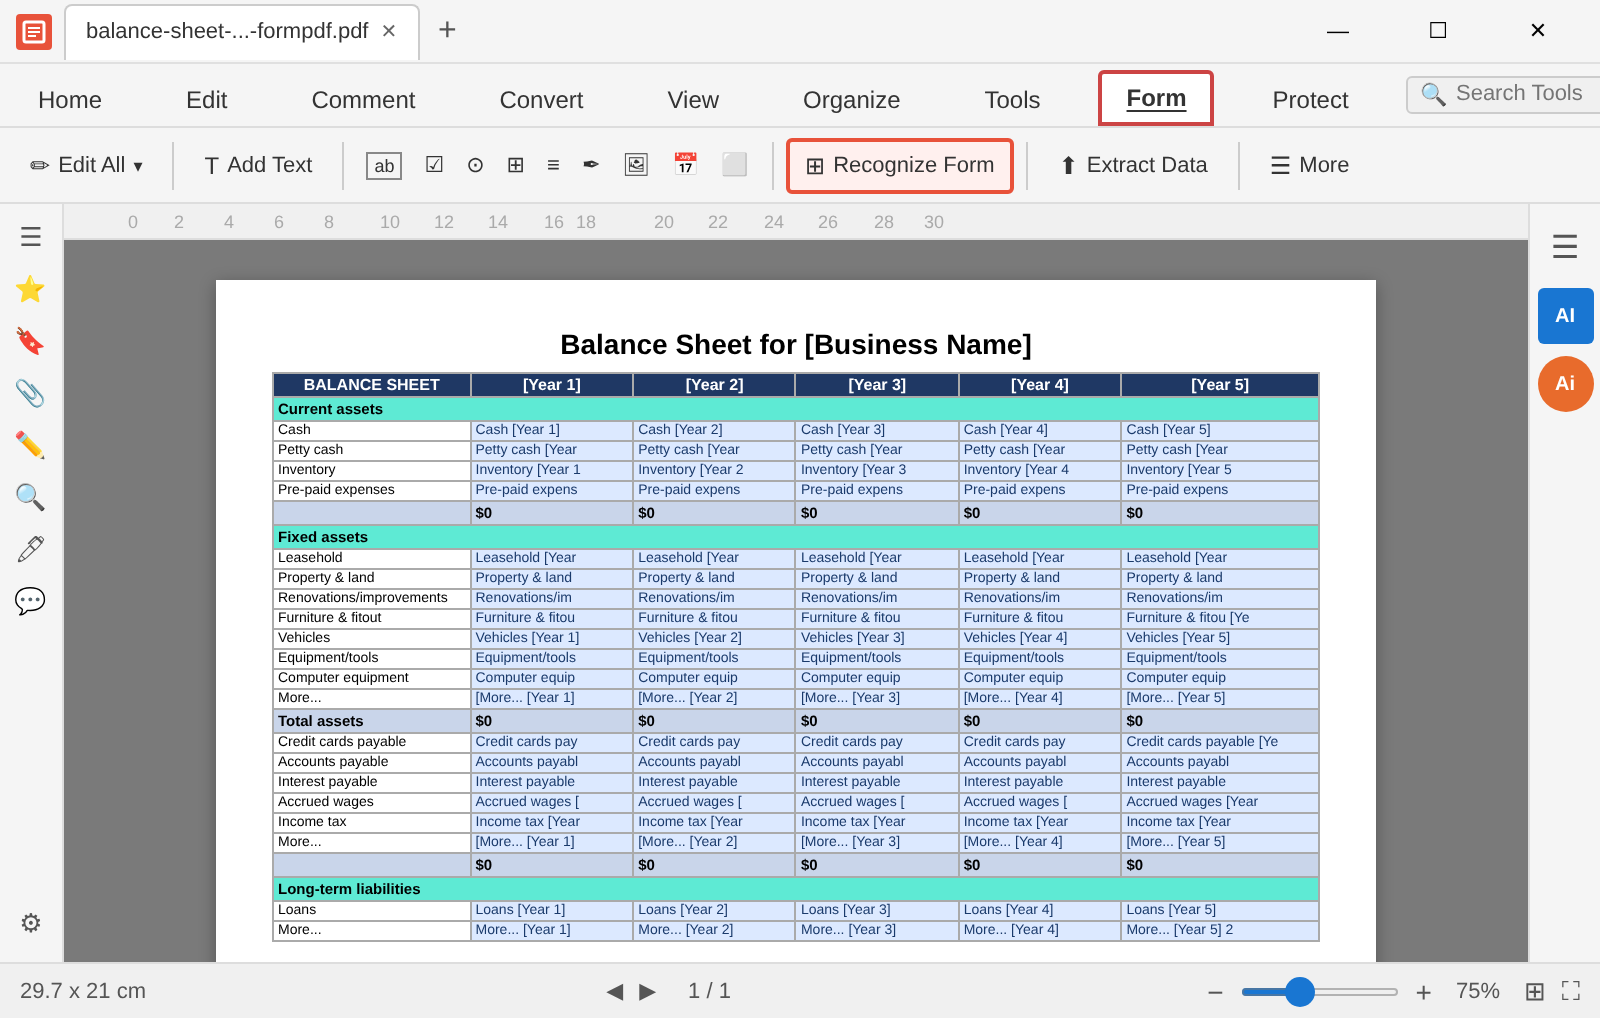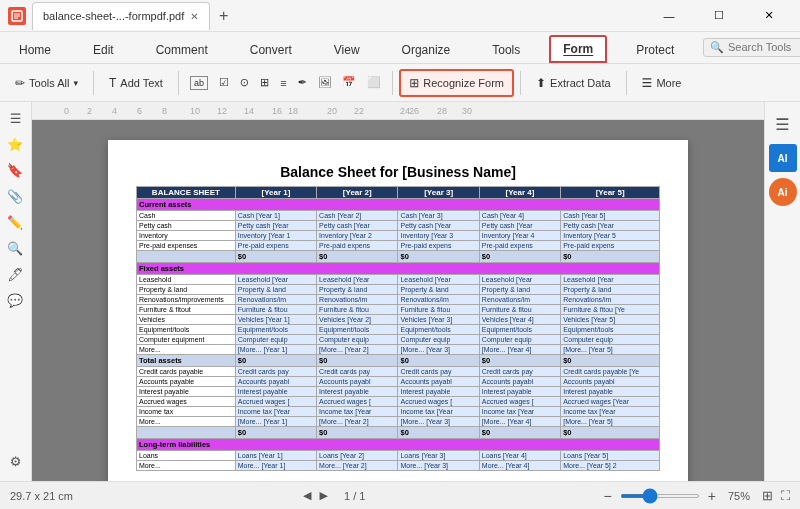--- a/index.html
+++ b/index.html
@@ -177,21 +177,21 @@
       max-width: 70px;
     }
     .header-row th {
       background: #1f3864;
       color: white;
       text-align: center;
       font-size: 8px;
       font-weight: bold;
     }
     .section-row td {
-      background: #d946ef;
+      background: #5eead4;
       font-weight: bold;
       font-size: 7.5px;
     }
     .data-row td { background: #dce9ff; color: #1a3a6b; font-size: 7px; }
     .data-row td:first-child { background: #fff; color: #000; font-weight: normal; }
     .total-row td { background: #c9d5ea; font-weight: bold; }
     .total-row td:first-child { background: #c9d5ea; }
 
     
     .bottom-bar {
@@ -254,21 +254,21 @@
       <div class="win-btn" style="width:28px;">◀</div>
       <div class="win-btn" style="width:28px;">▶</div>
     </div>
   </div>
 </div>
 
 <div class="toolbar">
   <div class="toolbar-group">
     <button class="toolbar-btn">
       <span style="font-size:12px;">✏</span>
-      <span>Tools All</span>
+      <span>Edit All</span>
       <span style="font-size:9px;">▾</span>
     </button>
   </div>
   <div class="toolbar-separator"></div>
   <div class="toolbar-group">
     <button class="toolbar-btn">
       <span style="font-size:12px;">T</span>
       <span>Add Text</span>
     </button>
   </div>
@@ -327,21 +327,21 @@
       <span style="position:absolute;left:80px;font-size:9px;color:#aaa;">4</span>
       <span style="position:absolute;left:105px;font-size:9px;color:#aaa;">6</span>
       <span style="position:absolute;left:130px;font-size:9px;color:#aaa;">8</span>
       <span style="position:absolute;left:158px;font-size:9px;color:#aaa;">10</span>
       <span style="position:absolute;left:185px;font-size:9px;color:#aaa;">12</span>
       <span style="position:absolute;left:212px;font-size:9px;color:#aaa;">14</span>
       <span style="position:absolute;left:240px;font-size:9px;color:#aaa;">16</span>
       <span style="position:absolute;left:256px;font-size:9px;color:#aaa;">18</span>
       <span style="position:absolute;left:295px;font-size:9px;color:#aaa;">20</span>
       <span style="position:absolute;left:322px;font-size:9px;color:#aaa;">22</span>
-      <span style="position:absolute;left:368px;font-size:9px;color:#aaa;">24</span>
+      <span style="position:absolute;left:350px;font-size:9px;color:#aaa;">24</span>
       <span style="position:absolute;left:377px;font-size:9px;color:#aaa;">26</span>
       <span style="position:absolute;left:405px;font-size:9px;color:#aaa;">28</span>
       <span style="position:absolute;left:430px;font-size:9px;color:#aaa;">30</span>
     </div>
 
     <div class="document-area">
       <div class="document-page">
         <div class="balance-title">Balance Sheet for [Business Name]</div>
         <table class="balance-table">
           <thead>

